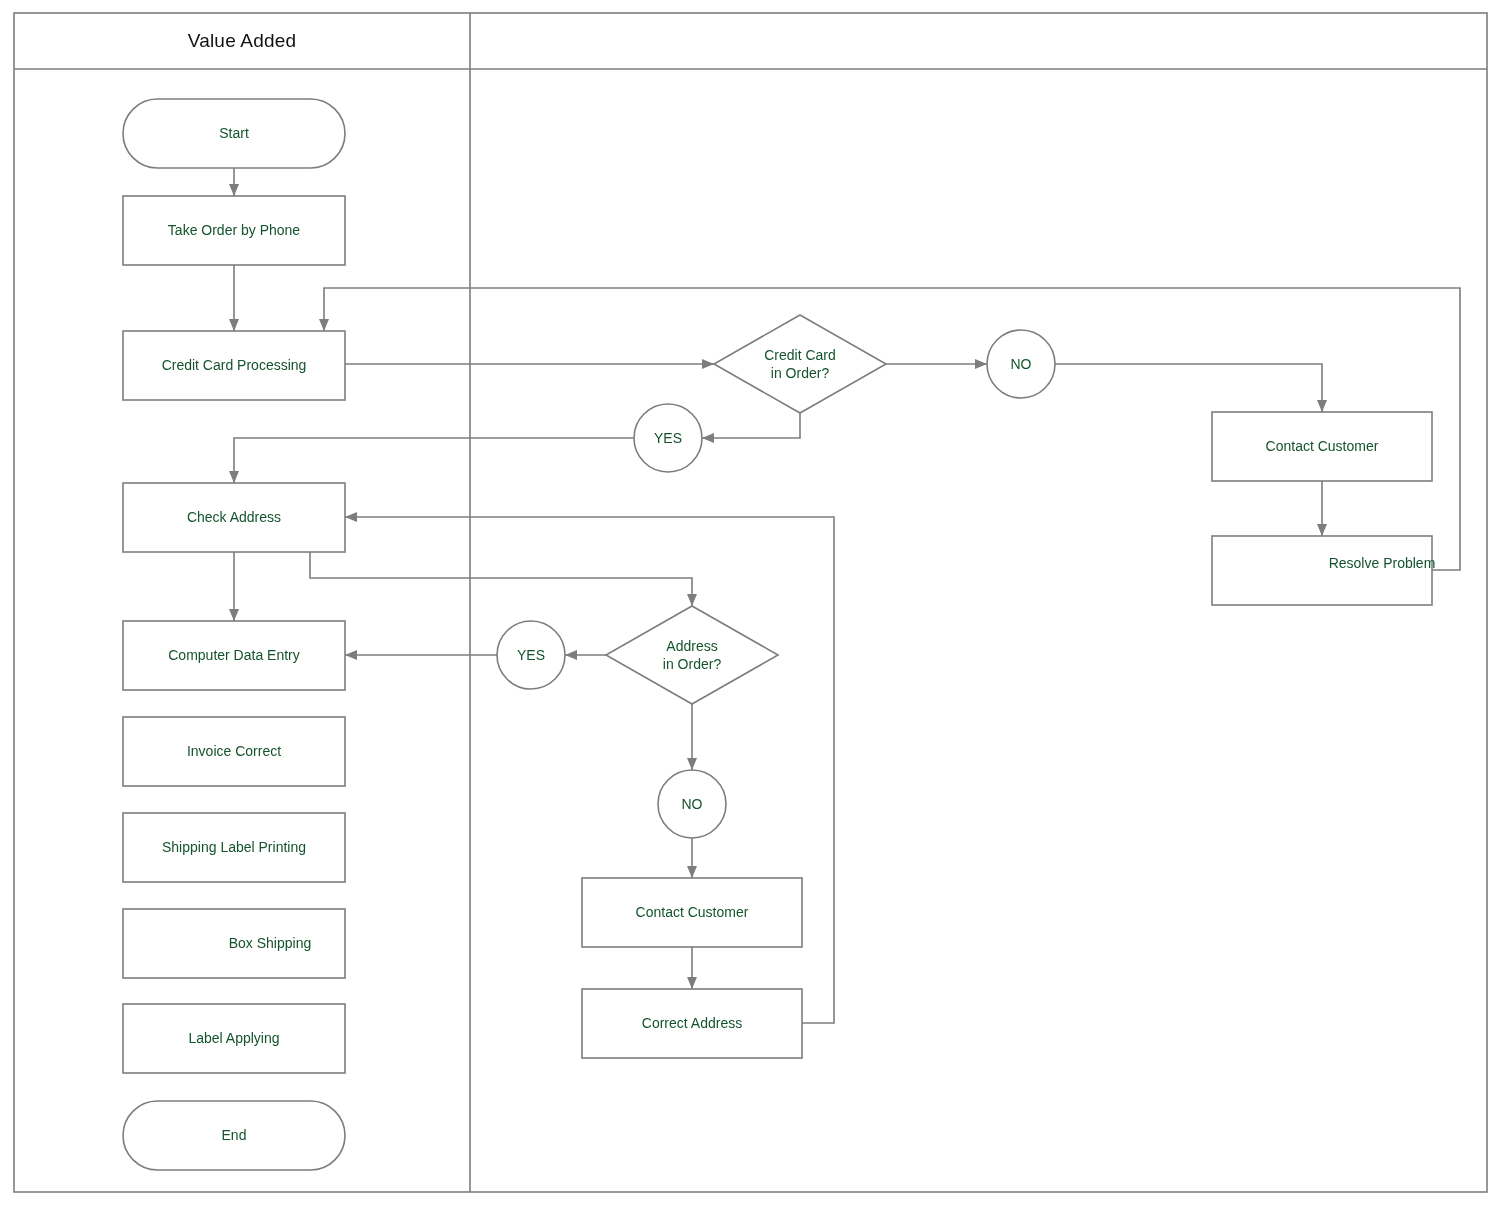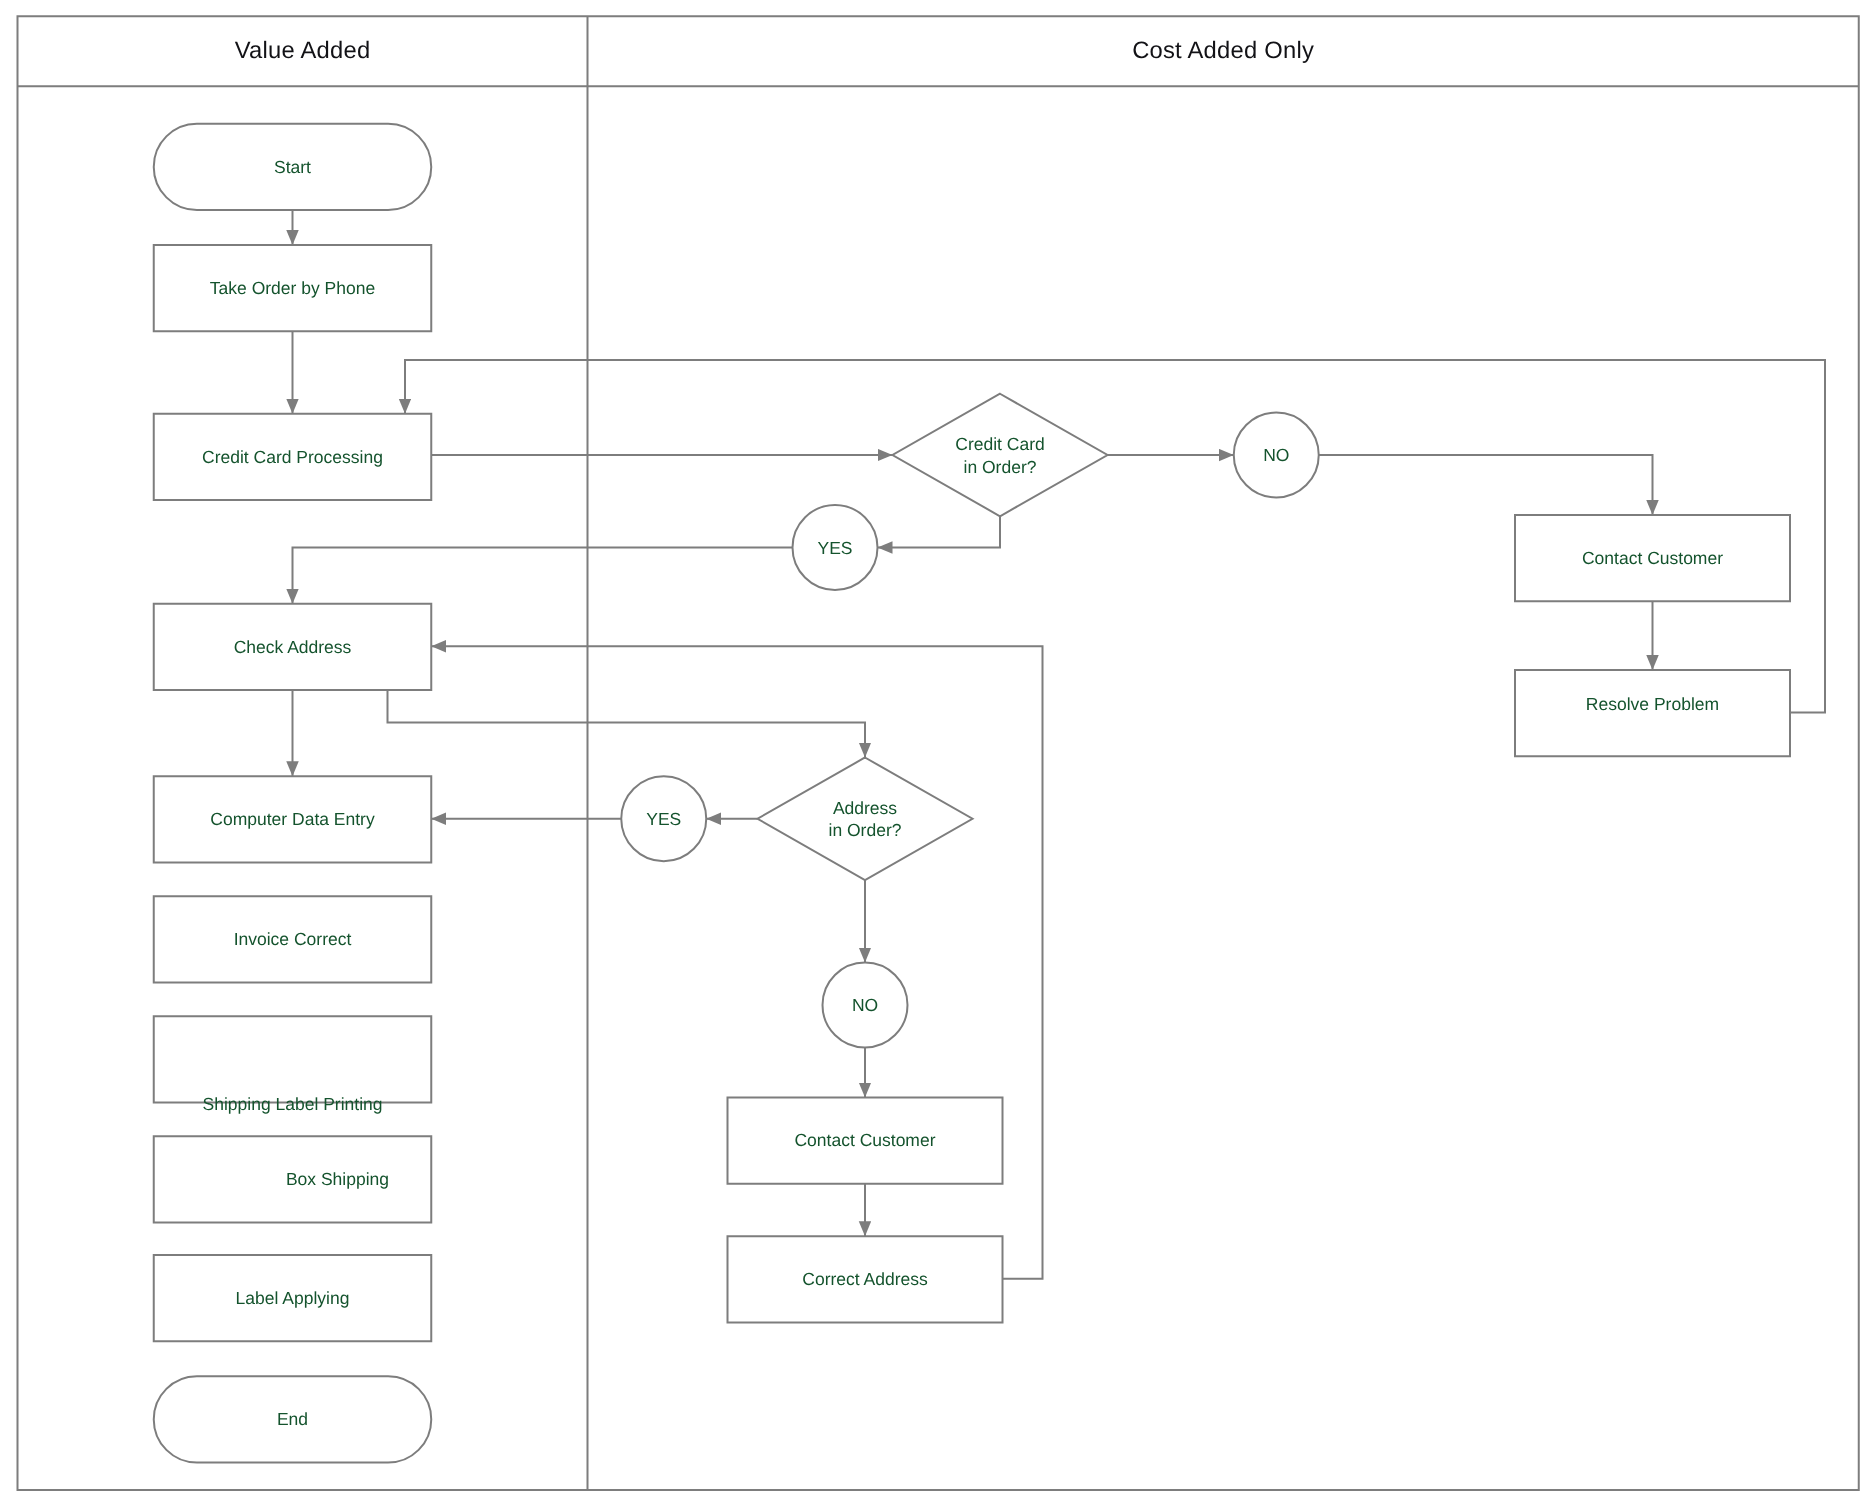--- a/index.html
+++ b/index.html
@@ -110,39 +110,38 @@
         <polygon class="shape" points="692,606 778,655 692,704 606,655"></polygon>
         <circle class="shape" cx="531" cy="655" r="34"></circle>
         <circle class="shape" cx="692" cy="804" r="34"></circle>
         <rect class="shape" x="582" y="878" width="220" height="69"></rect>
         <rect class="shape" x="582" y="989" width="220" height="69"></rect>
       </g>
   </svg>
 
   <div class="lane-label" id="lane-label-value-added" style="left: 14px; top: 13px; width: 456px; height: 56px;">Value Added</div>
 
-  <div class="lane-label" id="lane-label-cost-added-only" style="left: 470px; top: 13px; width: 1017px; height: 56px;">Cost Added Only</div>
 
   <div id="labels-layer">
       <div class="node-label" style="left: 123px; top: 99px; width: 222px; height: 69px;">Start</div>
       <div class="node-label" style="left: 123px; top: 196px; width: 222px; height: 69px;">Take Order by Phone</div>
       <div class="node-label" style="left: 123px; top: 331px; width: 222px; height: 69px;">Credit Card Processing</div>
       <div class="node-label" style="left: 123px; top: 483px; width: 222px; height: 69px; border-radius: 27px;">Check Address</div>
       <div class="node-label" style="left: 123px; top: 621px; width: 222px; height: 69px;">Computer Data Entry</div>
       <div class="node-label" style="left: 123px; top: 717px; width: 222px; height: 69px;">Invoice Correct</div>
-      <div class="node-label" style="left: 123px; top: 849px; width: 222px; height: 69px;">Shipping Label Printing</div>
+      <div class="node-label" style="left: 123px; top: 813px; width: 222px; height: 69px;">Shipping Label Printing</div>
       <div class="node-label" style="left: 123px; top: 909px; width: 222px; height: 69px; margin-left: 36px;">Box Shipping</div>
       <div class="node-label" style="left: 123px; top: 1004px; width: 222px; height: 69px;">Label Applying</div>
       <div class="node-label" style="left: 123px; top: 1101px; width: 222px; height: 69px;">End</div>
       <div class="node-label" style="left: 714px; top: 315px; width: 172px; height: 98px;">Credit Card
 in Order?</div>
       <div class="node-label" style="left: 987px; top: 330px; width: 68px; height: 68px;">NO</div>
       <div class="node-label" style="left: 634px; top: 404px; width: 68px; height: 68px;">YES</div>
       <div class="node-label" style="left: 1212px; top: 412px; width: 220px; height: 69px;">Contact Customer</div>
-      <div class="node-label" style="left: 1212px; top: 536px; width: 220px; height: 55px;">Resolve Problem</div>
+      <div class="node-label" style="left: 1272px; top: 536px; width: 220px; height: 55px;">Resolve Problem</div>
       <div class="node-label" style="left: 606px; top: 606px; width: 172px; height: 98px;">Address
 in Order?</div>
       <div class="node-label" style="left: 497px; top: 621px; width: 68px; height: 68px;">YES</div>
       <div class="node-label" style="left: 658px; top: 770px; width: 68px; height: 68px;">NO</div>
       <div class="node-label" style="left: 582px; top: 878px; width: 220px; height: 69px;">Contact Customer</div>
       <div class="node-label" style="left: 582px; top: 989px; width: 220px; height: 69px;">Correct Address</div>
     </div>
 </div>
 
 </body></html>

